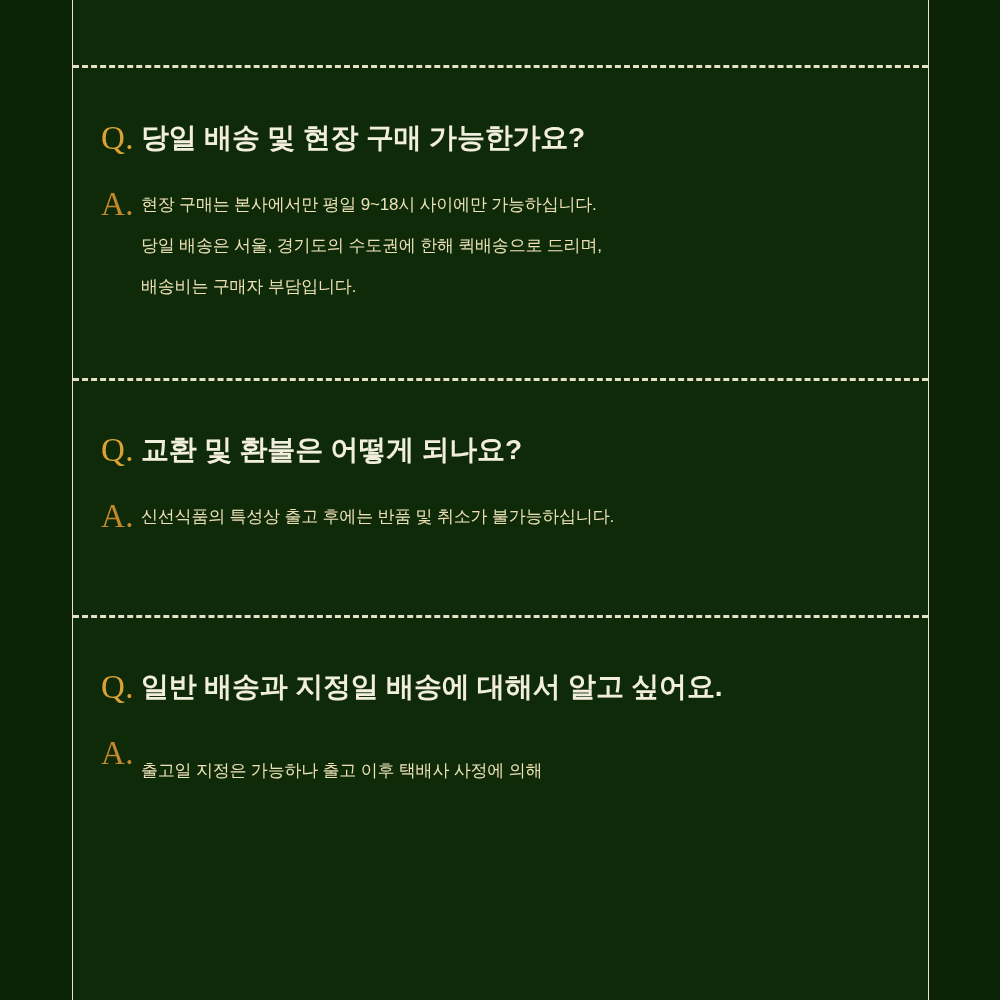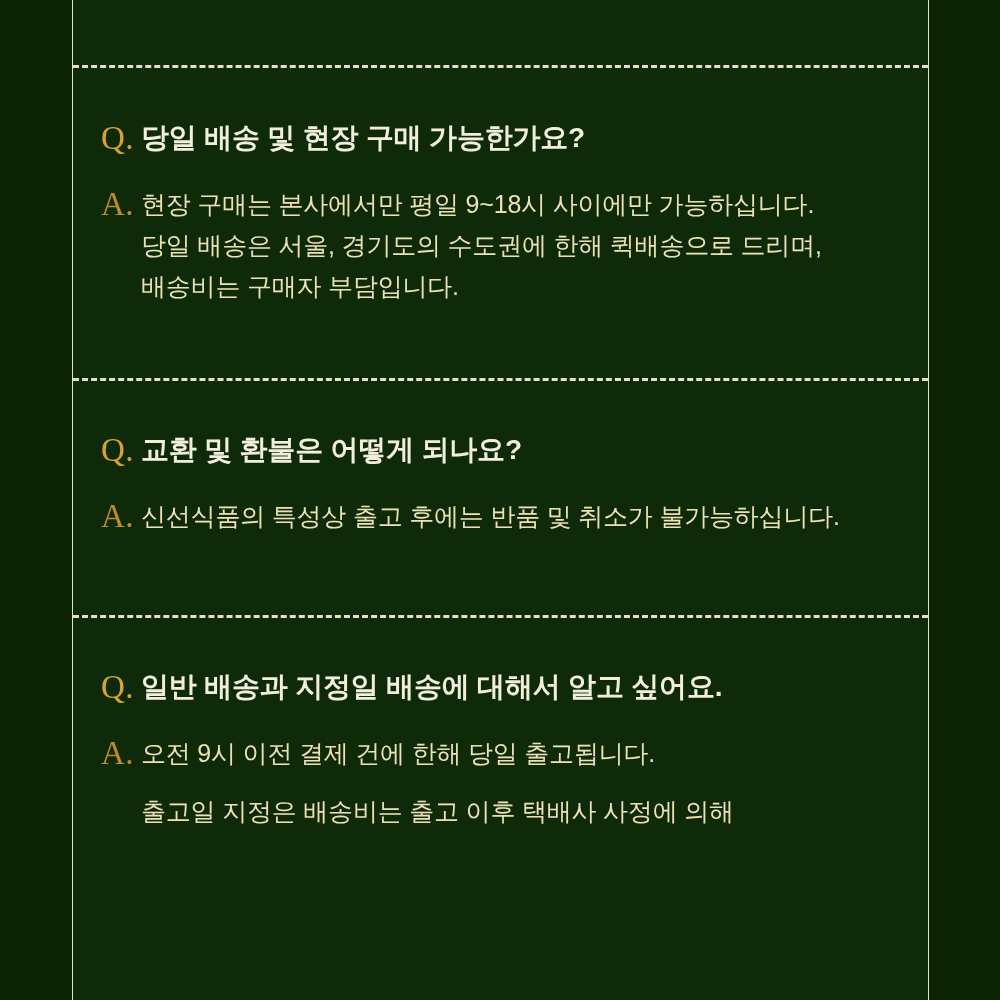--- a/index.html
+++ b/index.html
@@ -87,21 +87,21 @@
     font-size: 28px;
     line-height: 40px;
     letter-spacing: -0.2px;
     font-family: "Liberation Sans", "DejaVu Sans", sans-serif;
     font-weight: 700;
   }
 
   .atext {
     flex: 1 1 auto;
     color: #ece0b6;
-    font-size: 25px;
+    font-size: 17px;
     line-height: 41px;
     letter-spacing: -0.2px;
     font-family: "Liberation Sans", "DejaVu Sans", sans-serif;
     font-weight: 400;
   }
 
   .atext .para-gap { display: block; height: 17px; }
 
   .line { display: block; white-space: nowrap; }
 </style>
@@ -144,21 +144,20 @@
     </div>
 
     <div class="faq-item" id="faq-item-3">
       <div class="qa-row qa-question">
         <span class="label label-q">Q.</span>
         <span class="qtext">일반 배송과 지정일 배송에 대해서 알고 싶어요.</span>
       </div>
       <div class="qa-row qa-answer">
         <span class="label label-a">A.</span>
         <span class="atext">
-          <span class="line">오전 9시 이전 결제 건에 한해 당일 출고됩니다.</span>
           <span class="para-gap"></span>
-          <span class="line">출고일 지정은 배송비는 출고 이후 택배사 사정에 의해</span>
+          <span class="line">출고일 지정은 가능하나 출고 이후 택배사 사정에 의해</span>
         </span>
       </div>
     </div>
 
   </div>
 </div>
 
 </body></html>

